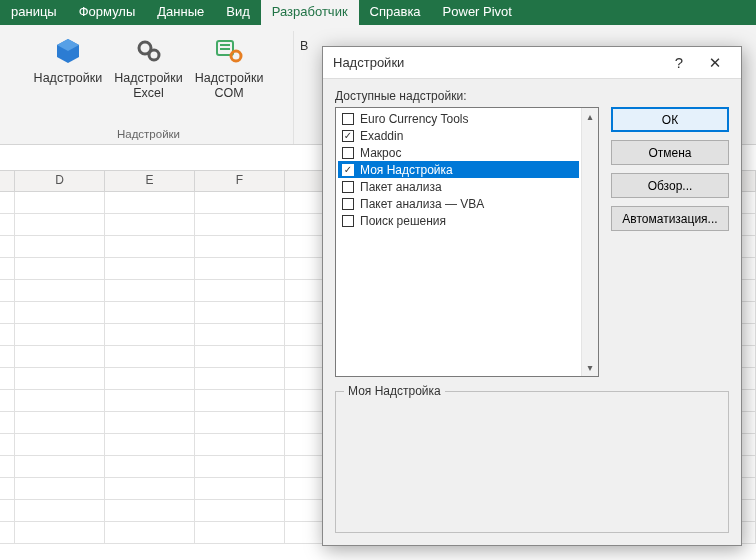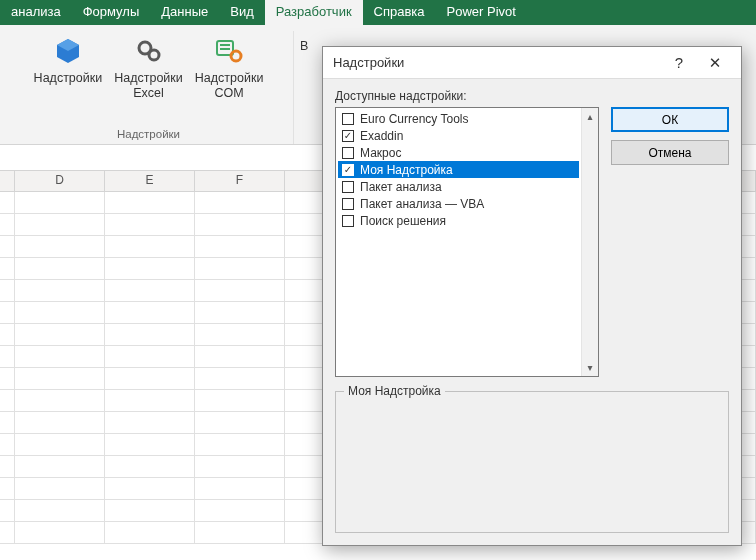--- a/index.html
+++ b/index.html
@@ -273,21 +273,21 @@
     top:46px; left:480px;
     font-size:12.5px;
     color:#333;
     z-index:0;
   }
 </style>
 </head>
 <body>
 
 <div class="ribbon-tabs" id="ribbon-tabs">
-    <div class="ribbon-tab">анализа</div>
+    <div class="ribbon-tab">раницы</div>
     <div class="ribbon-tab">Формулы</div>
     <div class="ribbon-tab">Данные</div>
     <div class="ribbon-tab">Вид</div>
     <div class="ribbon-tab active">Разработчик</div>
     <div class="ribbon-tab">Справка</div>
     <div class="ribbon-tab">Power Pivot</div>
   </div>
 
 <div class="ribbon-body">
   <div class="ribbon-group" style="min-width:290px">
@@ -517,19 +517,21 @@
           </div>
         <div class="dlg-scroll">
           <div class="scroll-btn">▴</div>
           <div class="scroll-track"></div>
           <div class="scroll-btn">▾</div>
         </div>
       </div>
       <div class="dlg-buttons">
         <button class="dlg-btn default">ОК</button>
         <button class="dlg-btn">Отмена</button>
+        <button class="dlg-btn">Обзор...</button>
+        <button class="dlg-btn">Автоматизация...</button>
       </div>
     </div>
     <div class="dlg-desc">
       <span class="dlg-desc-label">Моя Надстройка</span>
     </div>
   </div>
 </div>
 
 </body></html>

